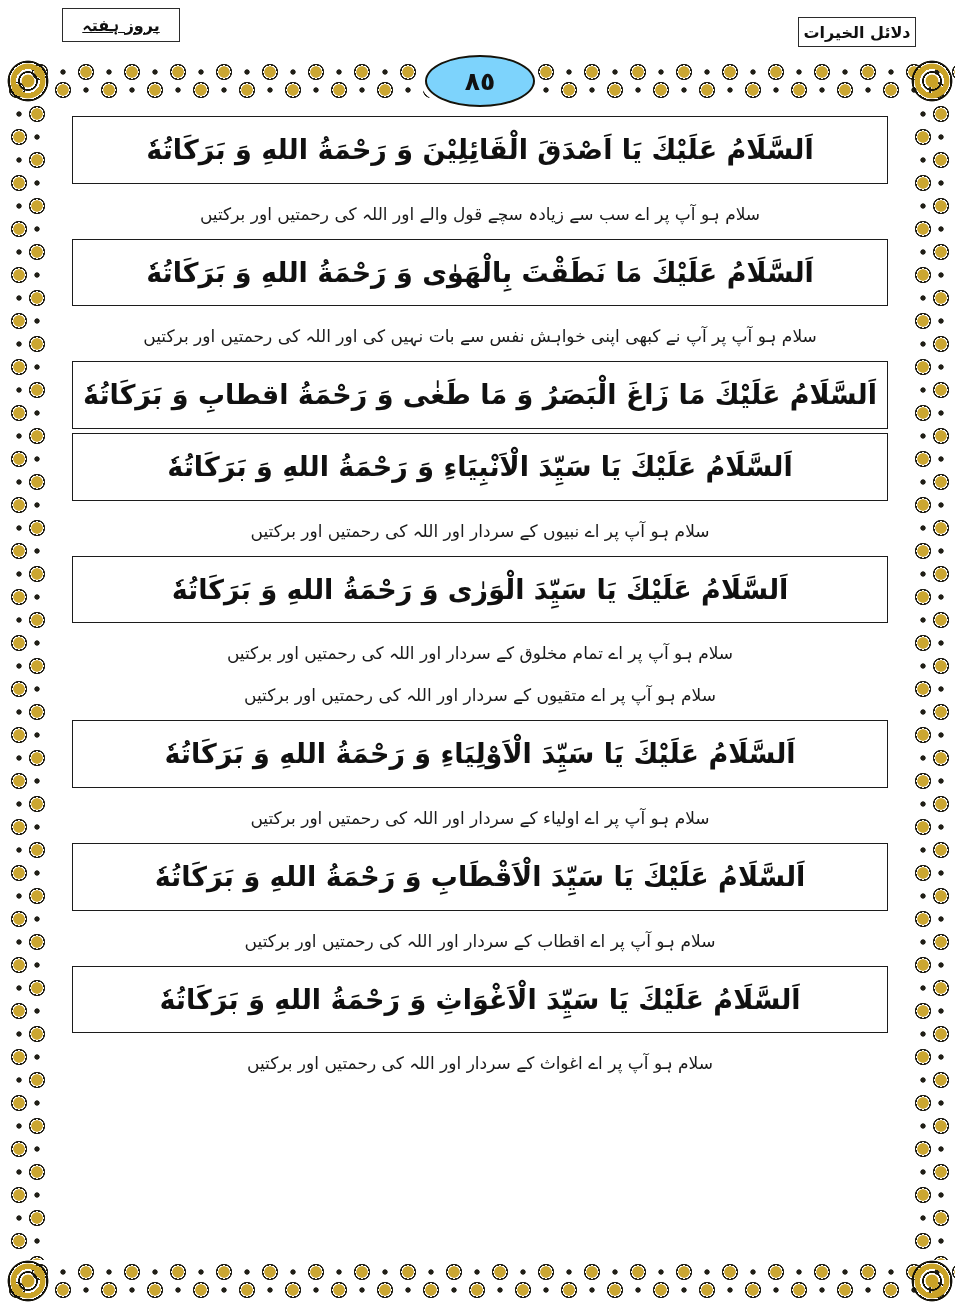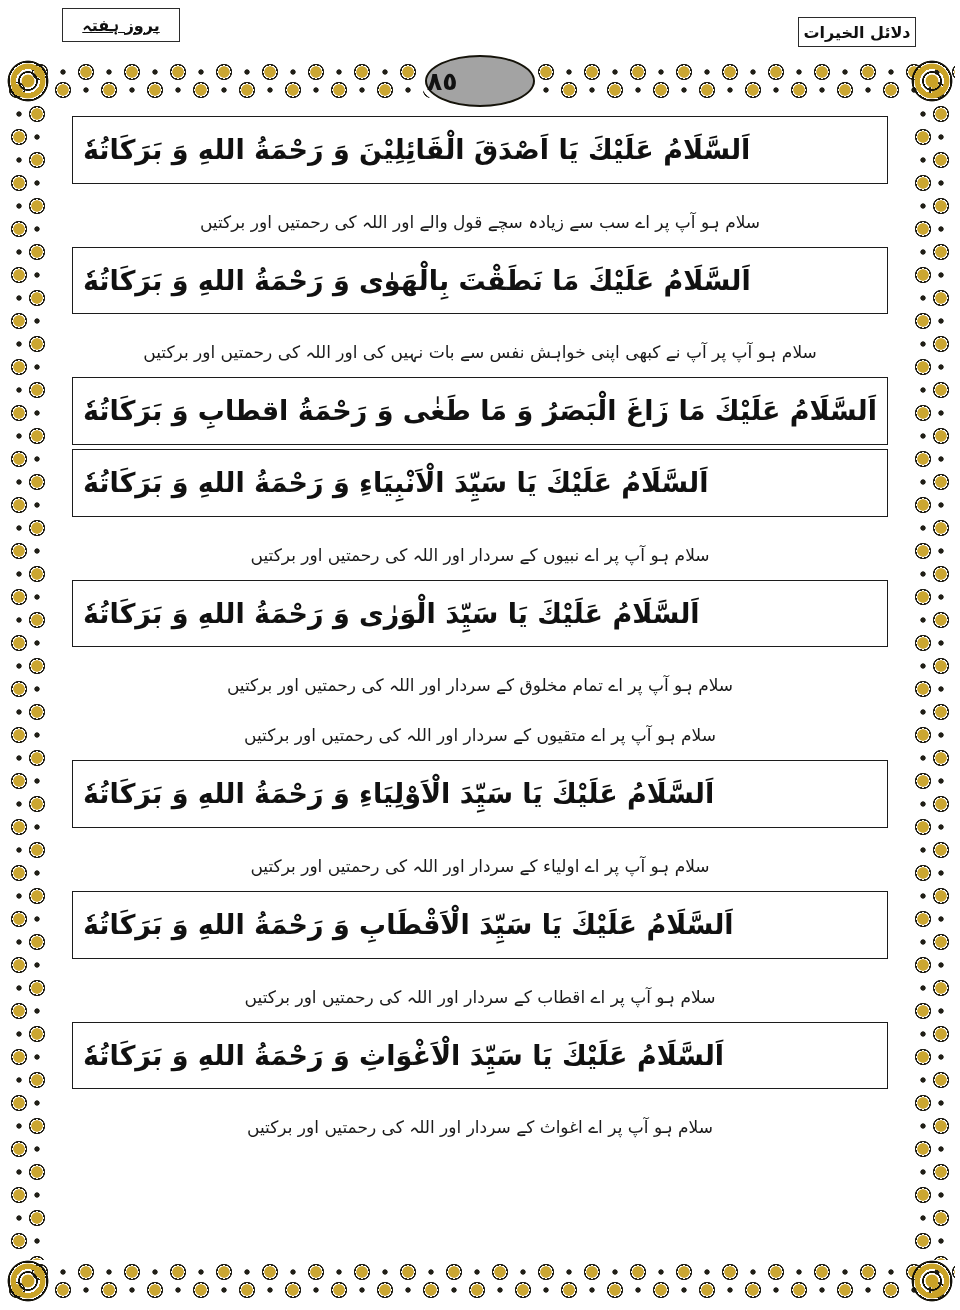--- a/index.html
+++ b/index.html
@@ -61,49 +61,49 @@
       radial-gradient(circle at 50% 50%, transparent 18.5px, #15130a 18.5px, #15130a 20px, transparent 20.8px);
   }
   .c-tl{left:-2px;top:-2px;}
   .c-tr{right:-2px;top:-2px;}
   .c-bl{left:-2px;bottom:-2px;}
   .c-br{right:-2px;bottom:-2px;}
 
   .medallion{
     position:absolute;left:50%;top:-3px;transform:translateX(-50%);
     width:106px;height:48px;
-    background:#a3a3a3;
+    background:#7dd3fc;
     border:2px solid #15130a;
     border-radius:50%;
     box-shadow:0 0 0 5px #fff;
-    display:flex;align-items:center;justify-content:flex-end;
+    display:flex;align-items:center;justify-content:center;
     font-size:25px;font-weight:bold;
     z-index:5;
   }
 
   
   .content{
     position:absolute;left:72px;right:72px;top:116px;
     direction:rtl;
   }
   .block{margin-bottom:4px;}
   .arabic-box{
     border:1.5px solid #1c1c1c;
     background:#fff;
-    text-align:left;
+    text-align:center;
     padding:11px 10px;
     font-size:27px;
     font-weight:bold;
     line-height:1.62;
     direction:rtl;
     white-space:nowrap;
     overflow:hidden;
   }
   .urdu-line{
-    margin:27px 4px 13px;
+    margin:19px 4px 13px;
     text-align:center;
     font-size:17px;
     line-height:1.35;
     color:#1a1a1a;
     direction:rtl;
     white-space:nowrap;
     overflow:hidden;
   }
 </style>
 </head>

